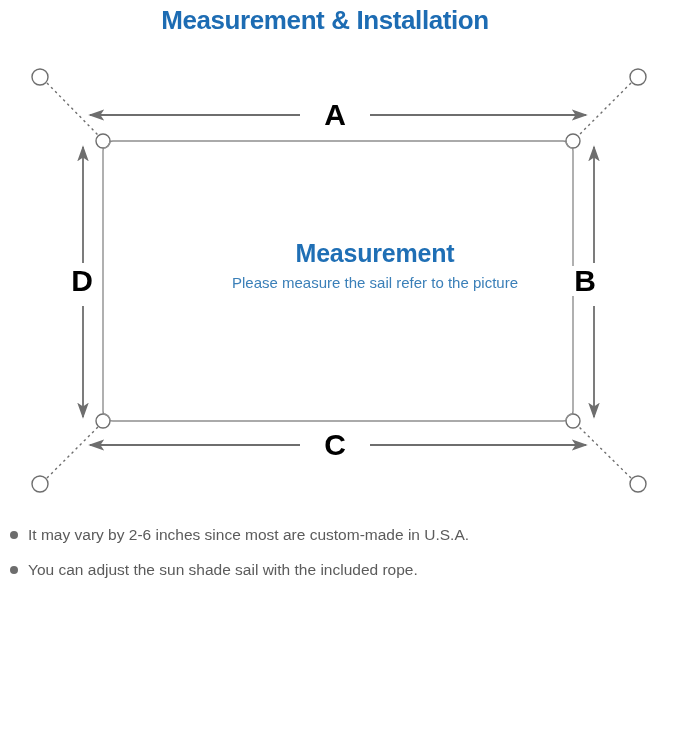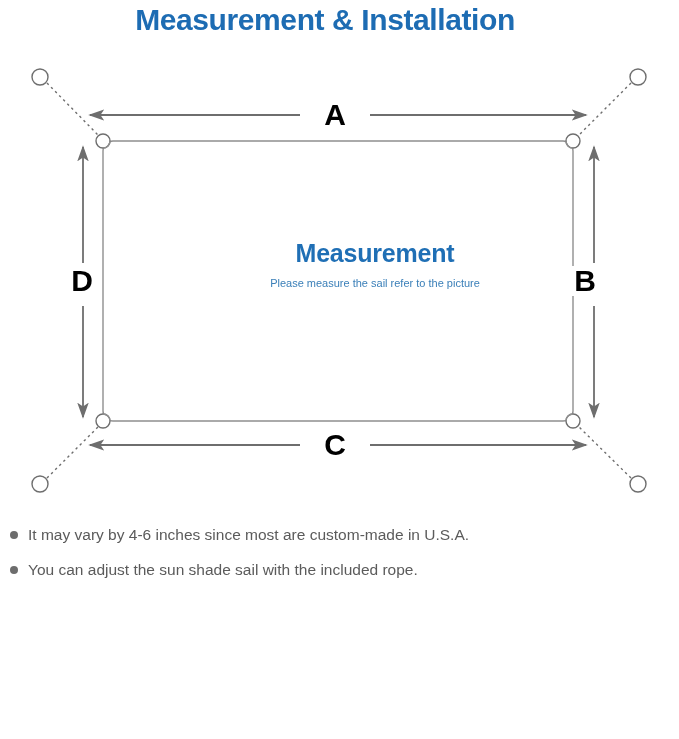--- a/index.html
+++ b/index.html
@@ -15,21 +15,21 @@
     overflow: hidden;
   }
 
   
   #page-title {
     position: absolute;
     left: 0;
     top: 0;
     width: 650px;
     text-align: center;
-    font-size: 30px;
+    font-size: 26px;
     font-weight: bold;
     color: #1d6cb3;
     letter-spacing: -0.4px;
     line-height: 36px;
     padding-top: 2px;
     white-space: nowrap;
   }
 
   
   #diagram {
@@ -69,21 +69,21 @@
     margin-left: 37px;
   }
   #measurement-heading {
     font-size: 25px;
     font-weight: bold;
     color: #1f6fb5;
     line-height: 30px;
     letter-spacing: -0.2px;
   }
   #measurement-subtext {
-    font-size: 11px;
+    font-size: 15px;
     color: #3a7fb8;
     line-height: 20px;
     margin-top: 5px;
     text-align: center;
   }
 
   
   #notes {
     position: absolute;
     left: 0;
@@ -169,19 +169,19 @@
 
   <div id="measurement-block">
     <div id="measurement-heading">Measurement</div>
     <div id="measurement-subtext">Please measure the sail refer to the picture</div>
   </div>
 </div>
 
 <div id="notes">
   <div class="note-item">
     <span class="note-bullet"></span>
-    <span>It may vary by 4-6 inches since most are custom-made in U.S.A.</span>
+    <span>It may vary by 2-6 inches since most are custom-made in U.S.A.</span>
   </div>
   <div class="note-item">
     <span class="note-bullet"></span>
     <span>You can adjust the sun shade sail with the included rope.</span>
   </div>
 </div>
 
 </body></html>

